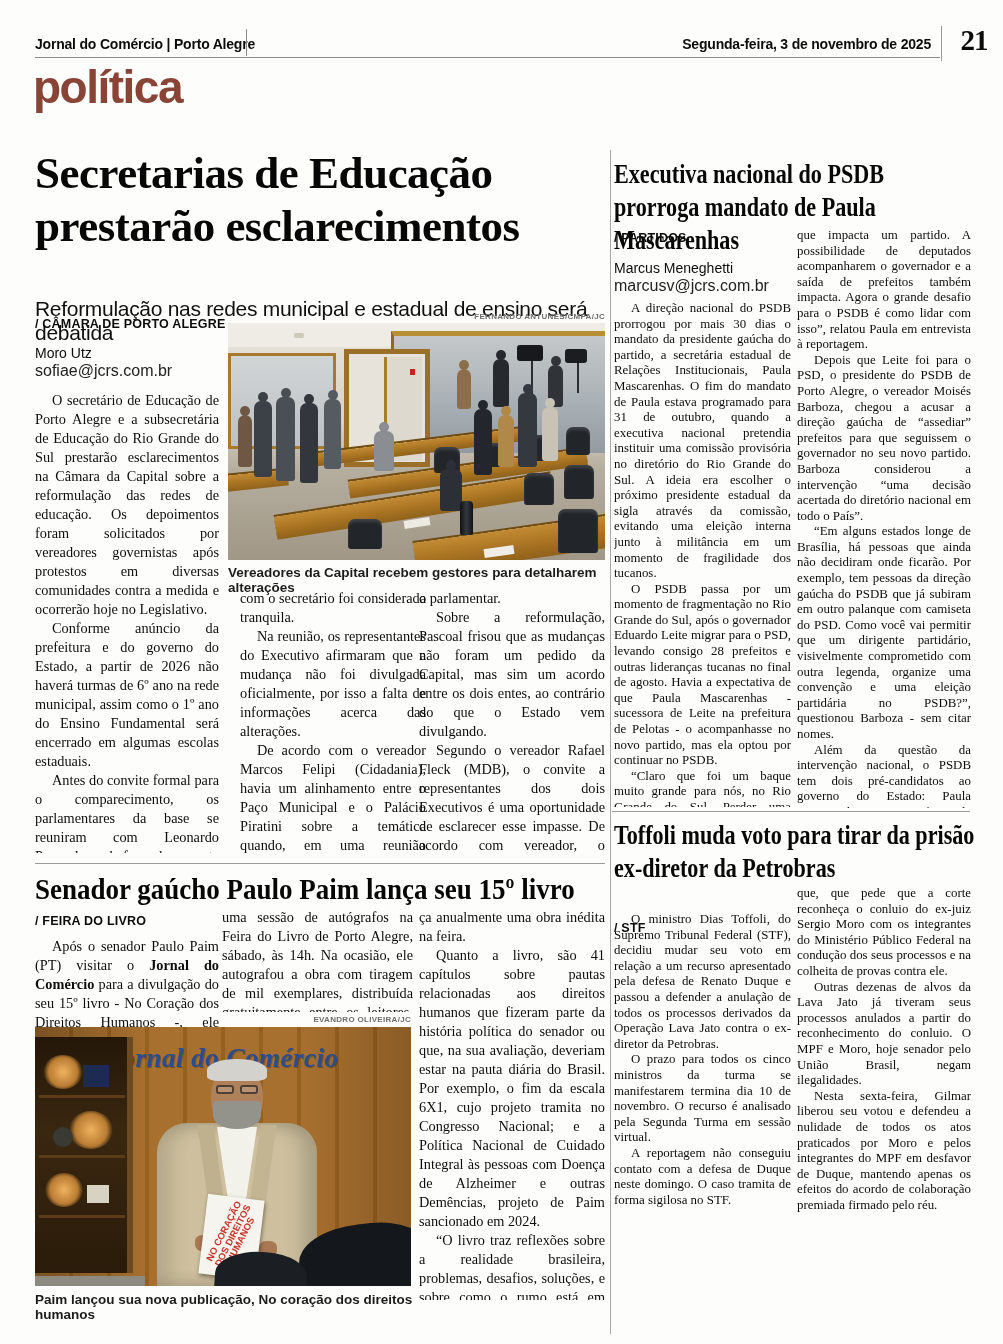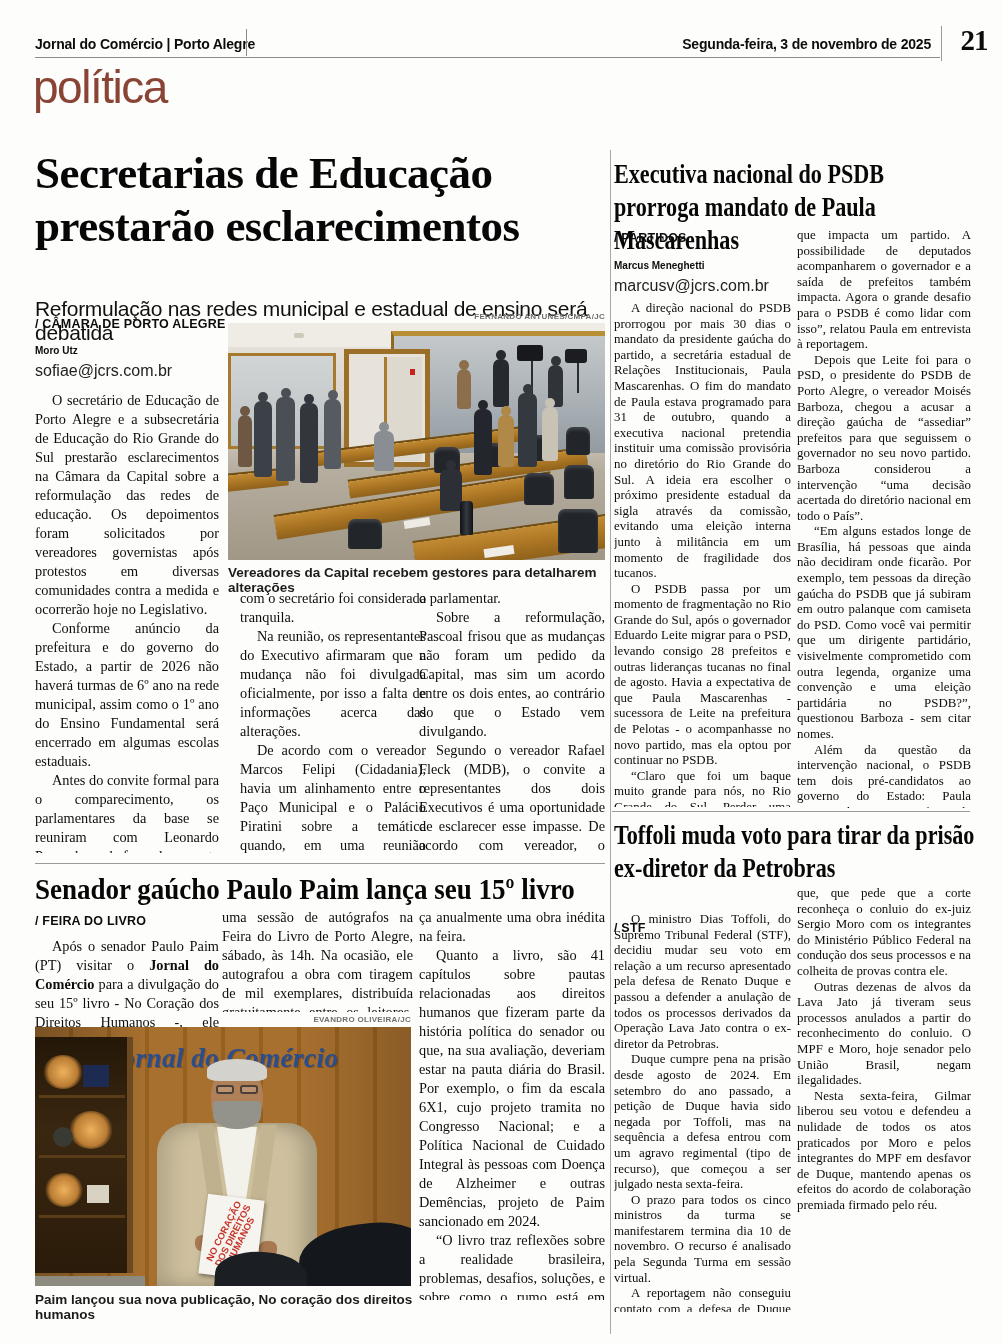--- a/index.html
+++ b/index.html
@@ -13,25 +13,25 @@
     background:#fdfdfb; overflow:hidden; color:var(--ink);
     font-family:"Liberation Sans", sans-serif;
   }
   
   .masthead{position:absolute; left:35px; top:36px; font-weight:bold; font-size:14px; letter-spacing:-0.2px;}
   .header-date{position:absolute; right:72px; top:36px; font-weight:bold; font-size:14px; letter-spacing:-0.2px;}
   .hv1{position:absolute; left:246px; top:29px; width:1px; height:27px; background:#8a8a8a;}
   .hv2{position:absolute; left:941px; top:26px; width:1px; height:35px; background:#9a9a9a;}
   .pagenum{position:absolute; left:946px; top:24px; width:56px; font-size:29px; font-weight:bold; letter-spacing:-1px; text-align:center; font-family:"Liberation Serif",serif;}
   .hrule{position:absolute; left:35px; top:57px; width:905px; height:1px; background:var(--rule);}
-  .section-title{position:absolute; left:33px; top:60px; font-size:46px; font-weight:normal; letter-spacing:-1.5px; color:var(--accent);}
+  .section-title{position:absolute; left:33px; top:60px; font-size:46px; font-weight:bold; letter-spacing:-1.5px; color:var(--accent);}
   
   .headline{font-family:"Liberation Serif",serif; font-weight:bold; color:#070707;}
   .kicker{font-weight:bold; font-size:12.5px; letter-spacing:0.2px;}
-  .byline-name{font-weight:bold; font-size:10px;}
+  .byline-name{font-weight:normal; font-size:14px;}
   .byline-mail{font-size:16px; color:#222;}
   .credit{font-weight:bold; font-size:8px; color:#6e6e6e; letter-spacing:0.3px;}
   .caption{font-weight:bold; font-size:13.5px; color:#1c1c1c;}
   .serif-body{font-family:"Liberation Serif",serif; font-size:14.3px; line-height:19px; text-align:justify; color:#0d0d0d; overflow:hidden;}
   .serif-body-sm{font-family:"Liberation Serif",serif; font-size:12.9px; line-height:15.6px; text-align:justify; color:#0d0d0d; overflow:hidden;}
   .para{text-indent:17px;}
   .para.flush{text-indent:0;}
   .condensed{transform:scaleX(0.82); transform-origin:left top;}
   .condensed2{transform:scaleX(0.90); transform-origin:left top;}
   
@@ -241,21 +241,20 @@
       <p class="para flush">que impacta um partido. A possibilidade de deputados acompanharem o governador e a saída de prefeitos também impacta. Agora o grande desafio para o PSDB é como lidar com isso”, relatou Paula em entrevista à reportagem.</p>
       <p class="para">Depois que Leite foi para o PSD, o presidente do PSDB de Porto Alegre, o vereador Moisés Barboza, chegou a acusar a direção gaúcha de “assediar” prefeitos para que seguissem o governador no seu novo partido. Barboza considerou a intervenção “uma decisão acertada do diretório nacional em todo o País”.</p>
       <p class="para">“Em alguns estados longe de Brasília, há pessoas que ainda não decidiram onde ficarão. Por exemplo, tem pessoas da direção gaúcha do PSDB que já subiram em outro palanque com camiseta do PSD. Como você vai permitir que um dirigente partidário, visivelmente comprometido com outra legenda, organize uma convenção e uma eleição partidária no PSDB?”, questionou Barboza - sem citar nomes.</p>
       <p class="para">Além da questão da intervenção nacional, o PSDB tem dois pré-candidatos ao governo do Estado: Paula Mascarenhas e o prefeito de Guaíba, Marcelo Maranata. Isso pode fragmentar ainda mais a militância.</p>
     </div>
 
   <h2 class="headline stf-headline condensed">Toffoli muda voto para tirar da prisão ex-diretor da Petrobras</h2>
   <div class="kicker stf-kicker">/ STF</div>
   <div class="serif-body-sm stf-col1">
       <p class="para">O ministro Dias Toffoli, do Supremo Tribunal Federal (STF), decidiu mudar seu voto em relação a um recurso apresentado pela defesa de Renato Duque e passou a defender a anulação de todos os processos derivados da Operação Lava Jato contra o ex-diretor da Petrobras.</p>
-      <p class="para">Duque cumpre pena na prisão desde agosto de 2024. Em setembro do ano passado, a petição de Duque havia sido negada por Toffoli, mas na sequência a defesa entrou com um agravo regimental (tipo de recurso), que começou a ser julgado nesta sexta-feira.</p>
       <p class="para">O prazo para todos os cinco ministros da turma se manifestarem termina dia 10 de novembro. O recurso é analisado pela Segunda Turma em sessão virtual.</p>
       <p class="para">A reportagem não conseguiu contato com a defesa de Duque neste domingo. O caso tramita de forma sigilosa no STF.</p>
     </div>
   <div class="serif-body-sm stf-col2">
       <p class="para flush">que, que pede que a corte reconheça o conluio do ex-juiz Sergio Moro com os integrantes do Ministério Público Federal na condução dos seus processos e na colheita de provas contra ele.</p>
       <p class="para">Outras dezenas de alvos da Lava Jato já tiveram seus processos anulados a partir do reconhecimento do conluio. O MPF e Moro, hoje senador pelo União Brasil, negam ilegalidades.</p>
       <p class="para">Nesta sexta-feira, Gilmar liberou seu votou e defendeu a nulidade de todos os atos praticados por Moro e pelos integrantes do MPF em desfavor de Duque, mantendo apenas os efeitos do acordo de colaboração premiada firmado pelo réu.</p>
     </div>
 
 </div>

